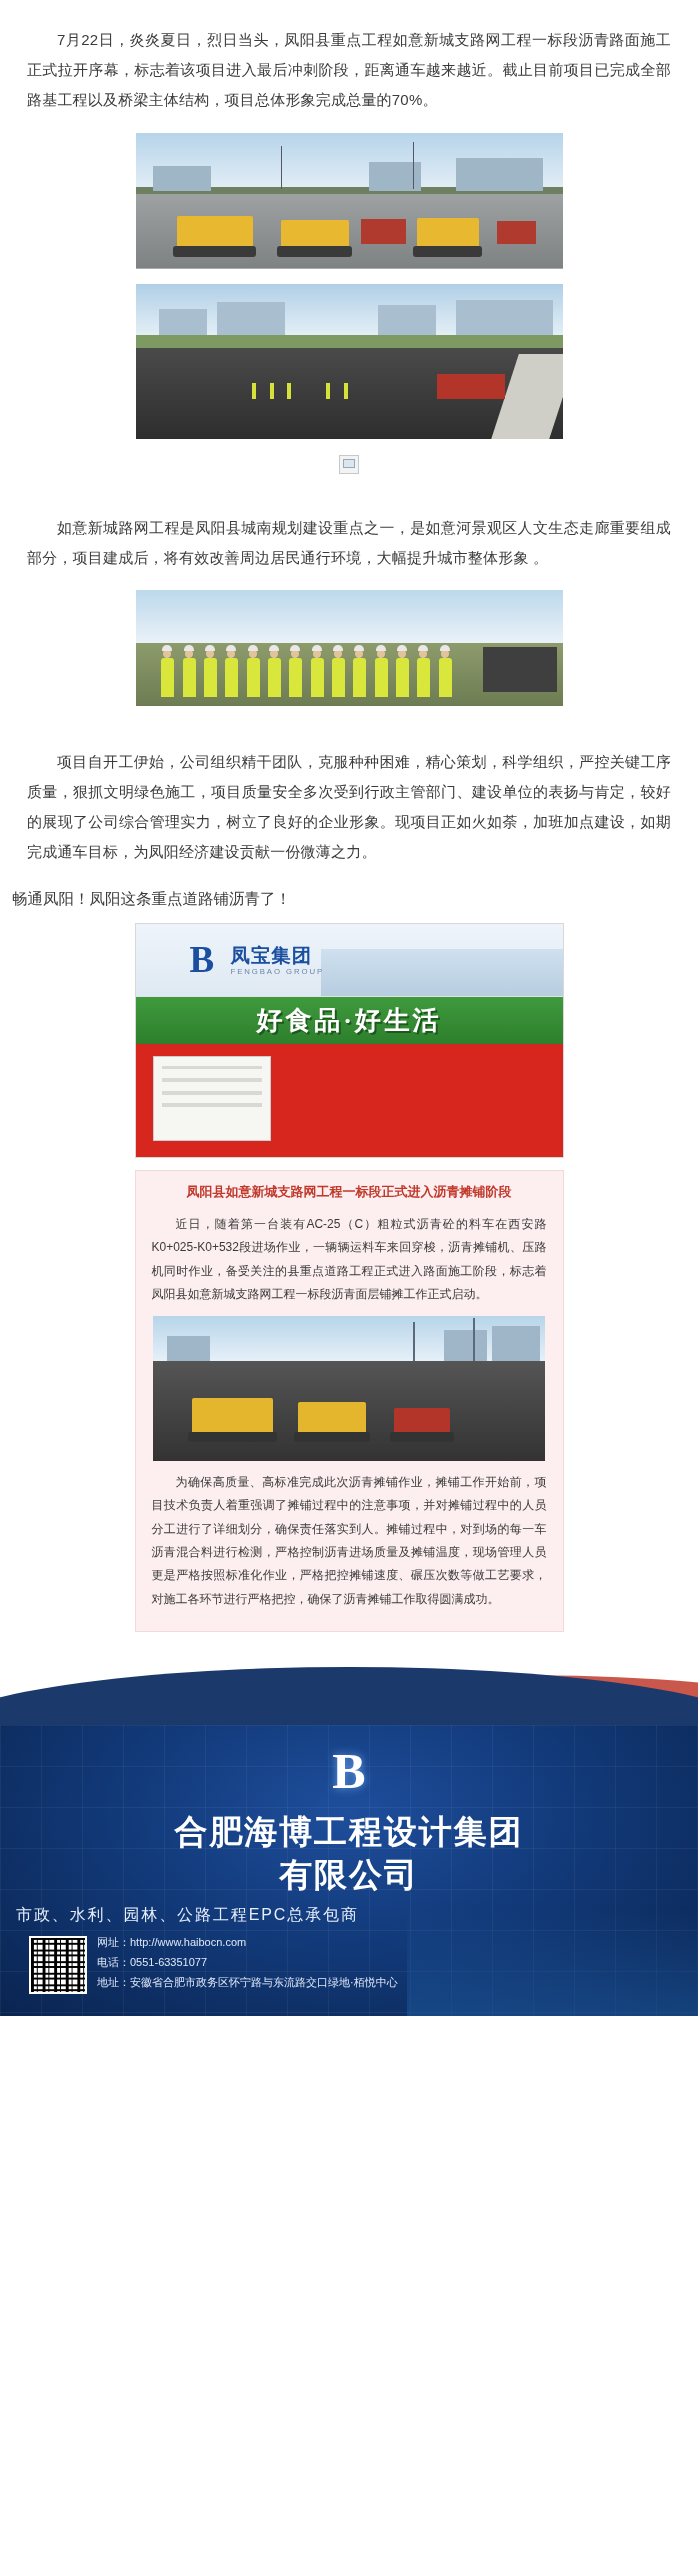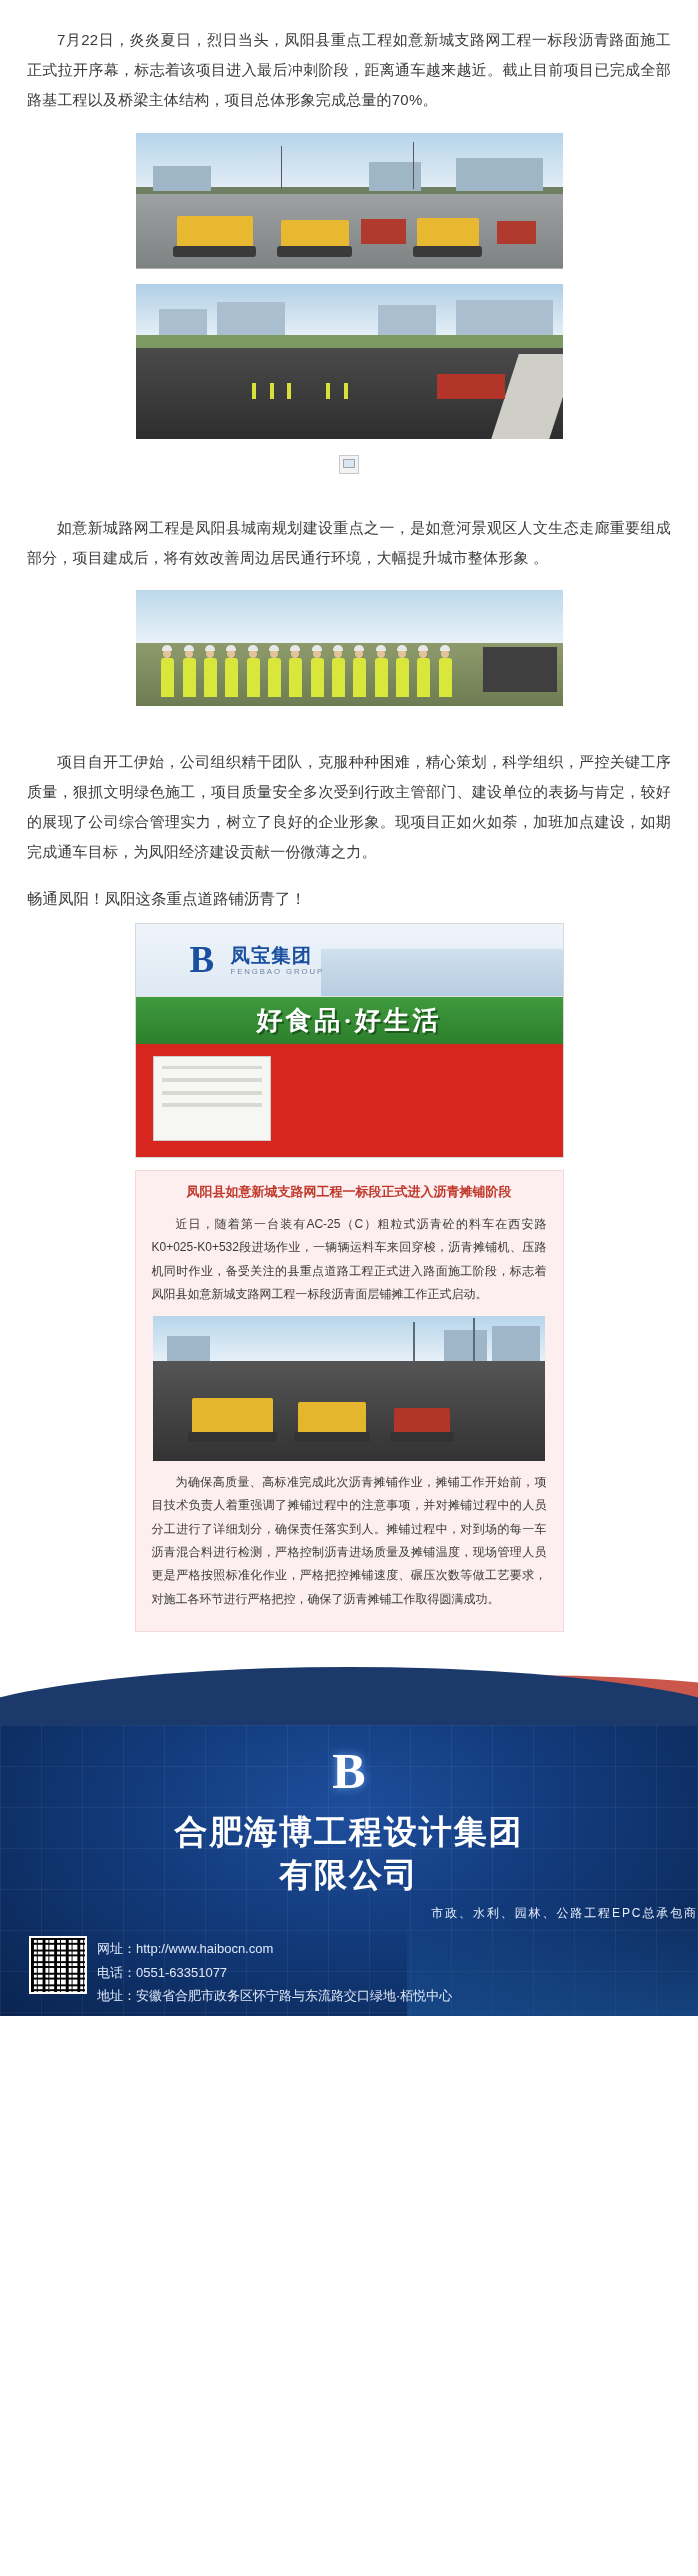--- a/index.html
+++ b/index.html
@@ -227,46 +227,46 @@
   }
   .footer .f-title {
     position:absolute; left:0; right:0; top:85px; text-align:center;
     font-size: 33px; font-weight: bold; color:#ffffff; letter-spacing:1.9px;
   }
   .footer .f-title2 {
     position:absolute; left:0; right:0; top:128px; text-align:center;
     font-size: 33px; font-weight: bold; color:#ffffff; letter-spacing:1.9px;
   }
   .footer .f-sub {
-    position:absolute; left:16px; right:0; top:180px; text-align:right;
-    font-size: 12px; color:#e6eefc; letter-spacing:1.9px;
+    position:absolute; left:16px; right:0; top:180px; text-align:left;
+    font-size: 16px; color:#e6eefc; letter-spacing:1.9px;
   }
   .footer .qr {
     position:absolute; left:29px; bottom:21.3px; width:54px; height:54px;
     background:#ffffff;
     background-image:
       linear-gradient(90deg,#000 25%, transparent 25%, transparent 50%, #000 50%, #000 62%, transparent 62%),
       linear-gradient(#000 18%, transparent 18%, transparent 44%, #000 44%, #000 56%, transparent 56%);
     background-size: 11.6px 11.6px;
     border: 2.9px solid #ffffff;
   }
   .footer .f-contact {
-    position:absolute; left:97px; bottom:8px;
-    font-size: 13px; color:#dfe8f8; line-height:1.8;
+    position:absolute; left:97px; bottom:23px;
+    font-size: 11px; color:#dfe8f8; line-height:1.8;
   }
   .footer .city {
     position:absolute; right:0; bottom:0; width:291px; height:107px;
     background: linear-gradient(transparent, rgba(30,90,160,.55));
   }
   .source-line {
     font-size: 10.7px; color: #9aa0a6; padding: 0 27px; margin: -5.8px 0 13.6px 0;
   }
   .source-line .src { color:#6b7480; margin-right:11.6px; }
   .headline {
-    font-size: 15.5px; color:#3b3b3b; padding: 0 27px; margin: 5.8px 0 9.7px 0;
+    font-size: 15.5px; color:#3b3b3b; padding: 0 12px; margin: 5.8px 0 9.7px 0;
     line-height: 1.9;
   }
 </style>
 </head>
 <body>
 
 <div class="page">
 
   <div class="article">
     <p class="body-text">7月22日，炎炎夏日，烈日当头，凤阳县重点工程如意新城支路网工程一标段沥青路面施工正式拉开序幕，标志着该项目进入最后冲刺阶段，距离通车越来越近。截止目前项目已完成全部路基工程以及桥梁主体结构，项目总体形象完成总量的70%。</p>

